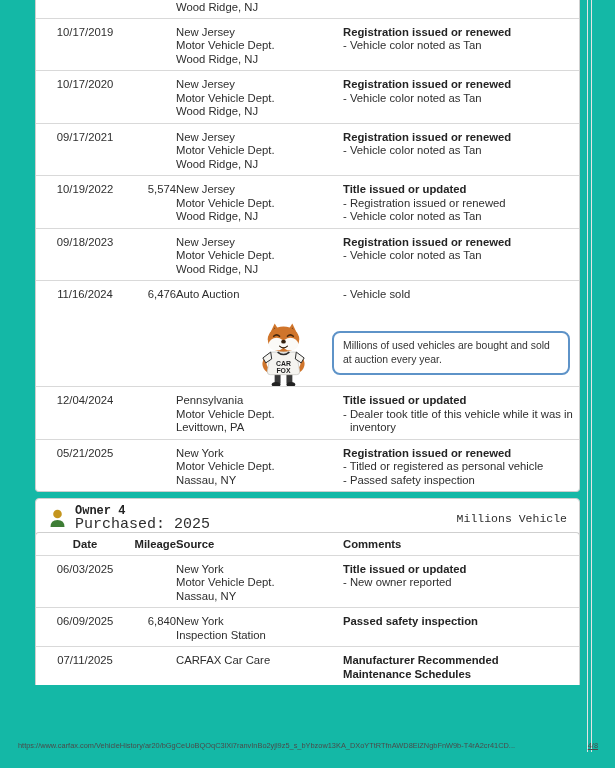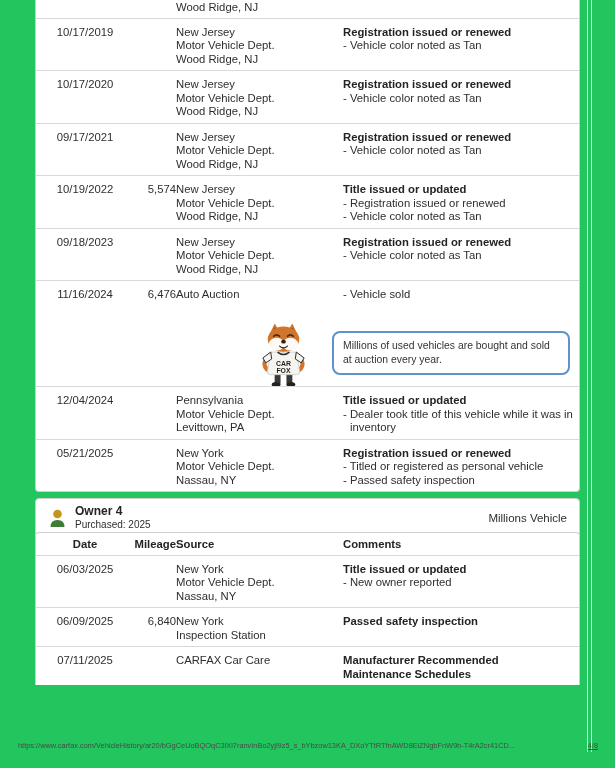--- a/index.html
+++ b/index.html
@@ -1,17 +1,17 @@
 <!DOCTYPE html>
 <html><head>
 <meta charset="utf-8">
 <style>
   html,body{margin:0;padding:0;background:#fff;}
   .page{
-    position:relative;width:615px;height:768px;background:#22c55e;overflow:hidden;
+    position:relative;width:615px;height:768px;background:#14b8a6;overflow:hidden;
     font-family:"Liberation Sans","DejaVu Sans",sans-serif;color:#2e2e2e;
   }
   
   .page-edge{position:absolute;left:587px;top:0;width:3px;height:752px;
     border-left:1px solid #e4e4e4;border-right:1px solid #e4e4e4;}
   
   .history-table{
     position:absolute;left:35px;width:545px;box-sizing:border-box;background:#fff;
     border-left:1px solid #cfcfcf;border-right:1px solid #cfcfcf;
     font-size:11.3px;line-height:13.5px;
@@ -35,26 +35,26 @@
   .fox{position:absolute;left:218px;top:40px;width:59px;height:68px;}
   .bubble{
     position:absolute;left:296px;top:50px;width:238px;box-sizing:border-box;background:#fff;
     border:2px solid #5e93c8;border-radius:8px;padding:6px 9px;
     font-size:10.4px;line-height:14px;color:#333;
   }
   
   .owner-box{
     position:absolute;left:35px;top:498px;width:545px;height:40px;box-sizing:border-box;
     border:1px solid #cfcfcf;border-radius:4px;background:#fff;
-    display:flex;align-items:center;
+    display:flex;align-items:center;font-family:Liberation Mono, monospace;
   }
   .owner-icon{margin-left:13px;flex:none;display:block;}
   .owner-text{margin-left:9px;}
   .owner-title{font-size:12px;font-weight:bold;color:#242424;line-height:14px;}
-  .owner-purchased{font-size:10px;line-height:14px;}
+  .owner-purchased{font-size:15px;line-height:14px;}
   .vehicle-type{margin-left:auto;padding-right:12px;font-size:11.5px;}
   
   .footer-url{position:absolute;left:18px;top:741px;font-size:7.4px;color:#4a4a4a;white-space:nowrap;}
   .footer-page{position:absolute;right:17px;top:741px;font-size:7.4px;color:#4a4a4a;text-decoration:underline;}
 </style>
 </head>
 <body>
 
 <div class="page">
 

